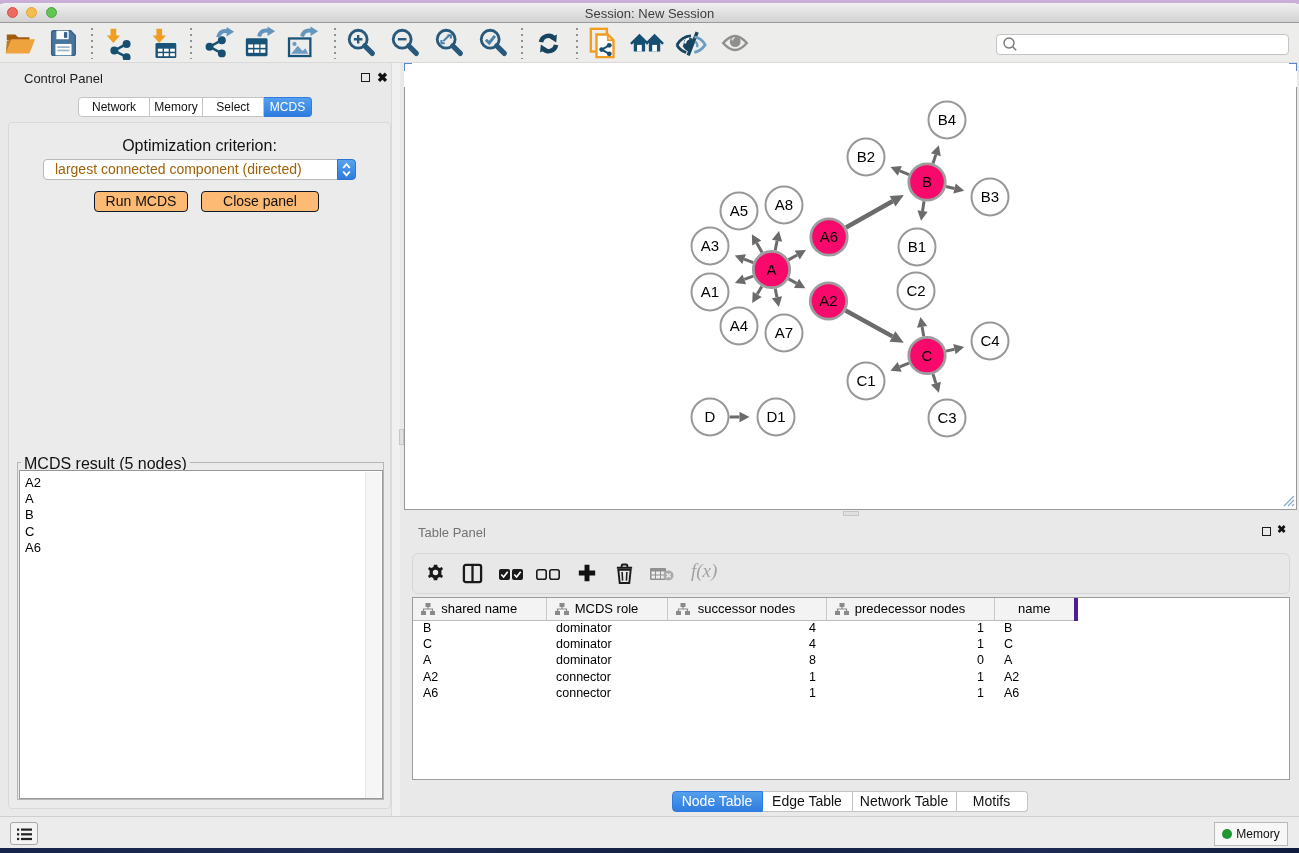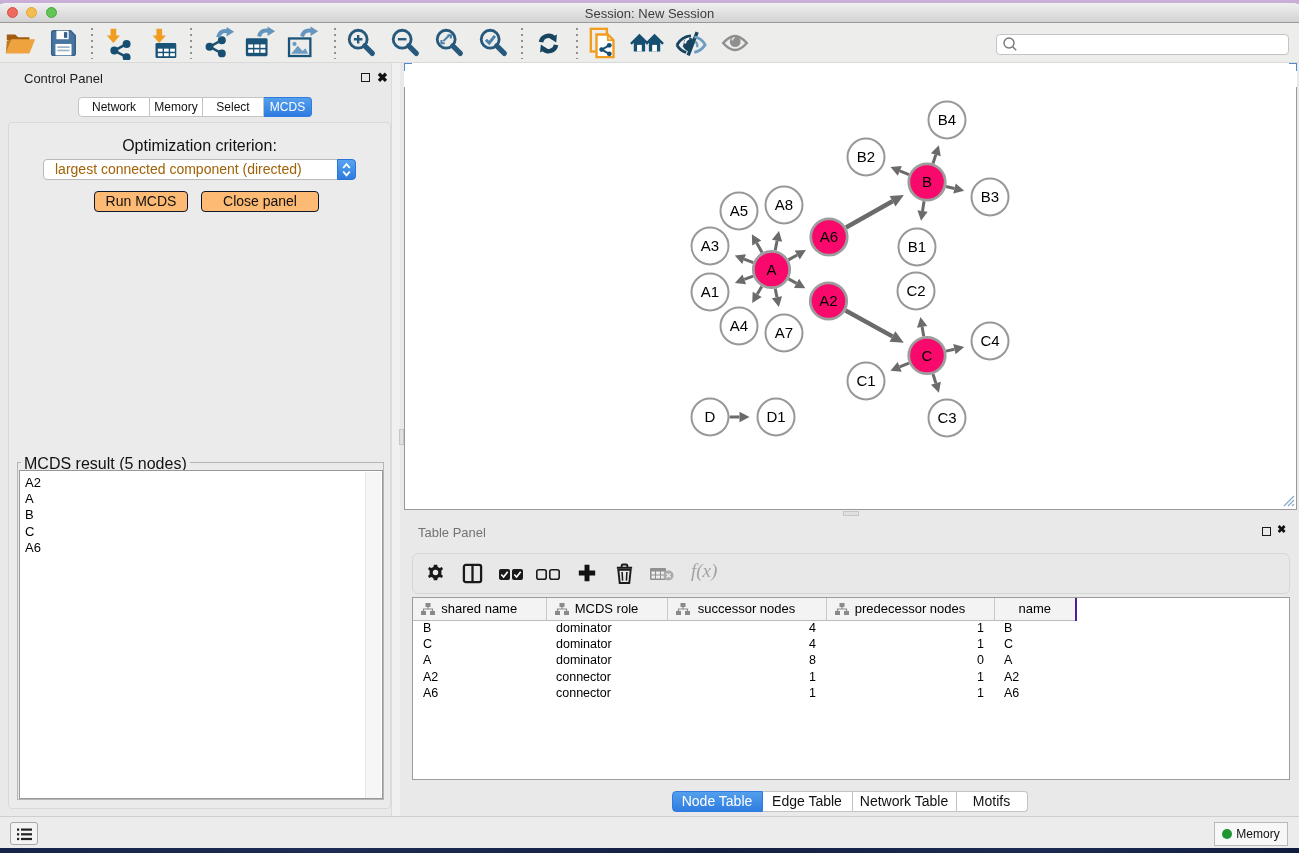--- a/index.html
+++ b/index.html
@@ -392,21 +392,21 @@
                 <path d="M7 4 L7 6 M2.5 8 L2.5 6 L11.5 6 L11.5 8" stroke="#8a8a8a" stroke-width="1.2" fill="none"></path>
                 <rect x="0" y="8" width="5" height="4" fill="#8a8a8a"></rect>
                 <rect x="9" y="8" width="5" height="4" fill="#8a8a8a"></rect>
               </svg>successor nodes</th>
         <th style="width:168px;"><svg class="thico" width="14" height="12" viewBox="0 0 14 12">
                 <rect x="4.5" y="0" width="5" height="4" fill="#8a8a8a"></rect>
                 <path d="M7 4 L7 6 M2.5 8 L2.5 6 L11.5 6 L11.5 8" stroke="#8a8a8a" stroke-width="1.2" fill="none"></path>
                 <rect x="0" y="8" width="5" height="4" fill="#8a8a8a"></rect>
                 <rect x="9" y="8" width="5" height="4" fill="#8a8a8a"></rect>
               </svg>predecessor nodes</th>
-        <th style="width:82px;border-right:2px solid #4c1d95;">name</th>
+        <th style="width:82px;border-right:4px solid #4c1d95;">name</th>
       </tr>
       <tr>
             <td>B</td>
             <td>dominator</td>
             <td style="text-align:right;">4</td>
             <td style="text-align:right;">1</td>
             <td>B</td>
           </tr>
       <tr>
             <td>C</td>

